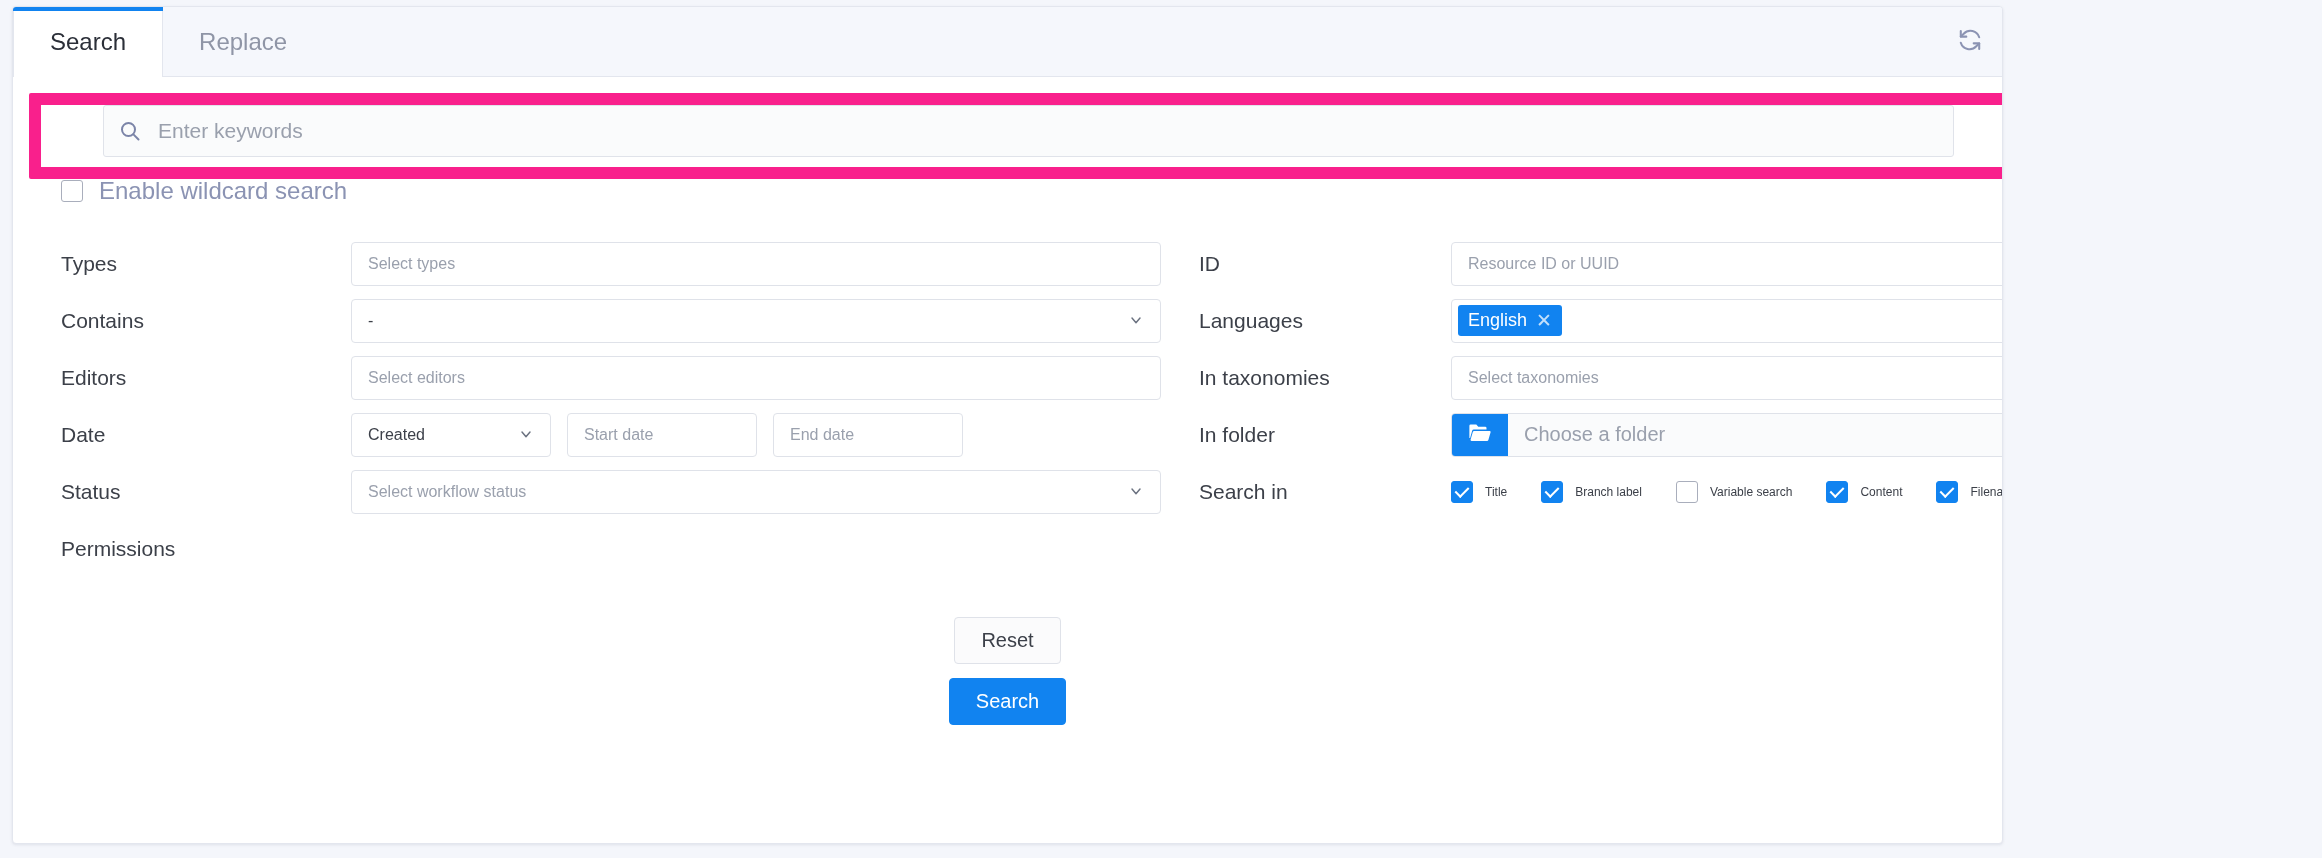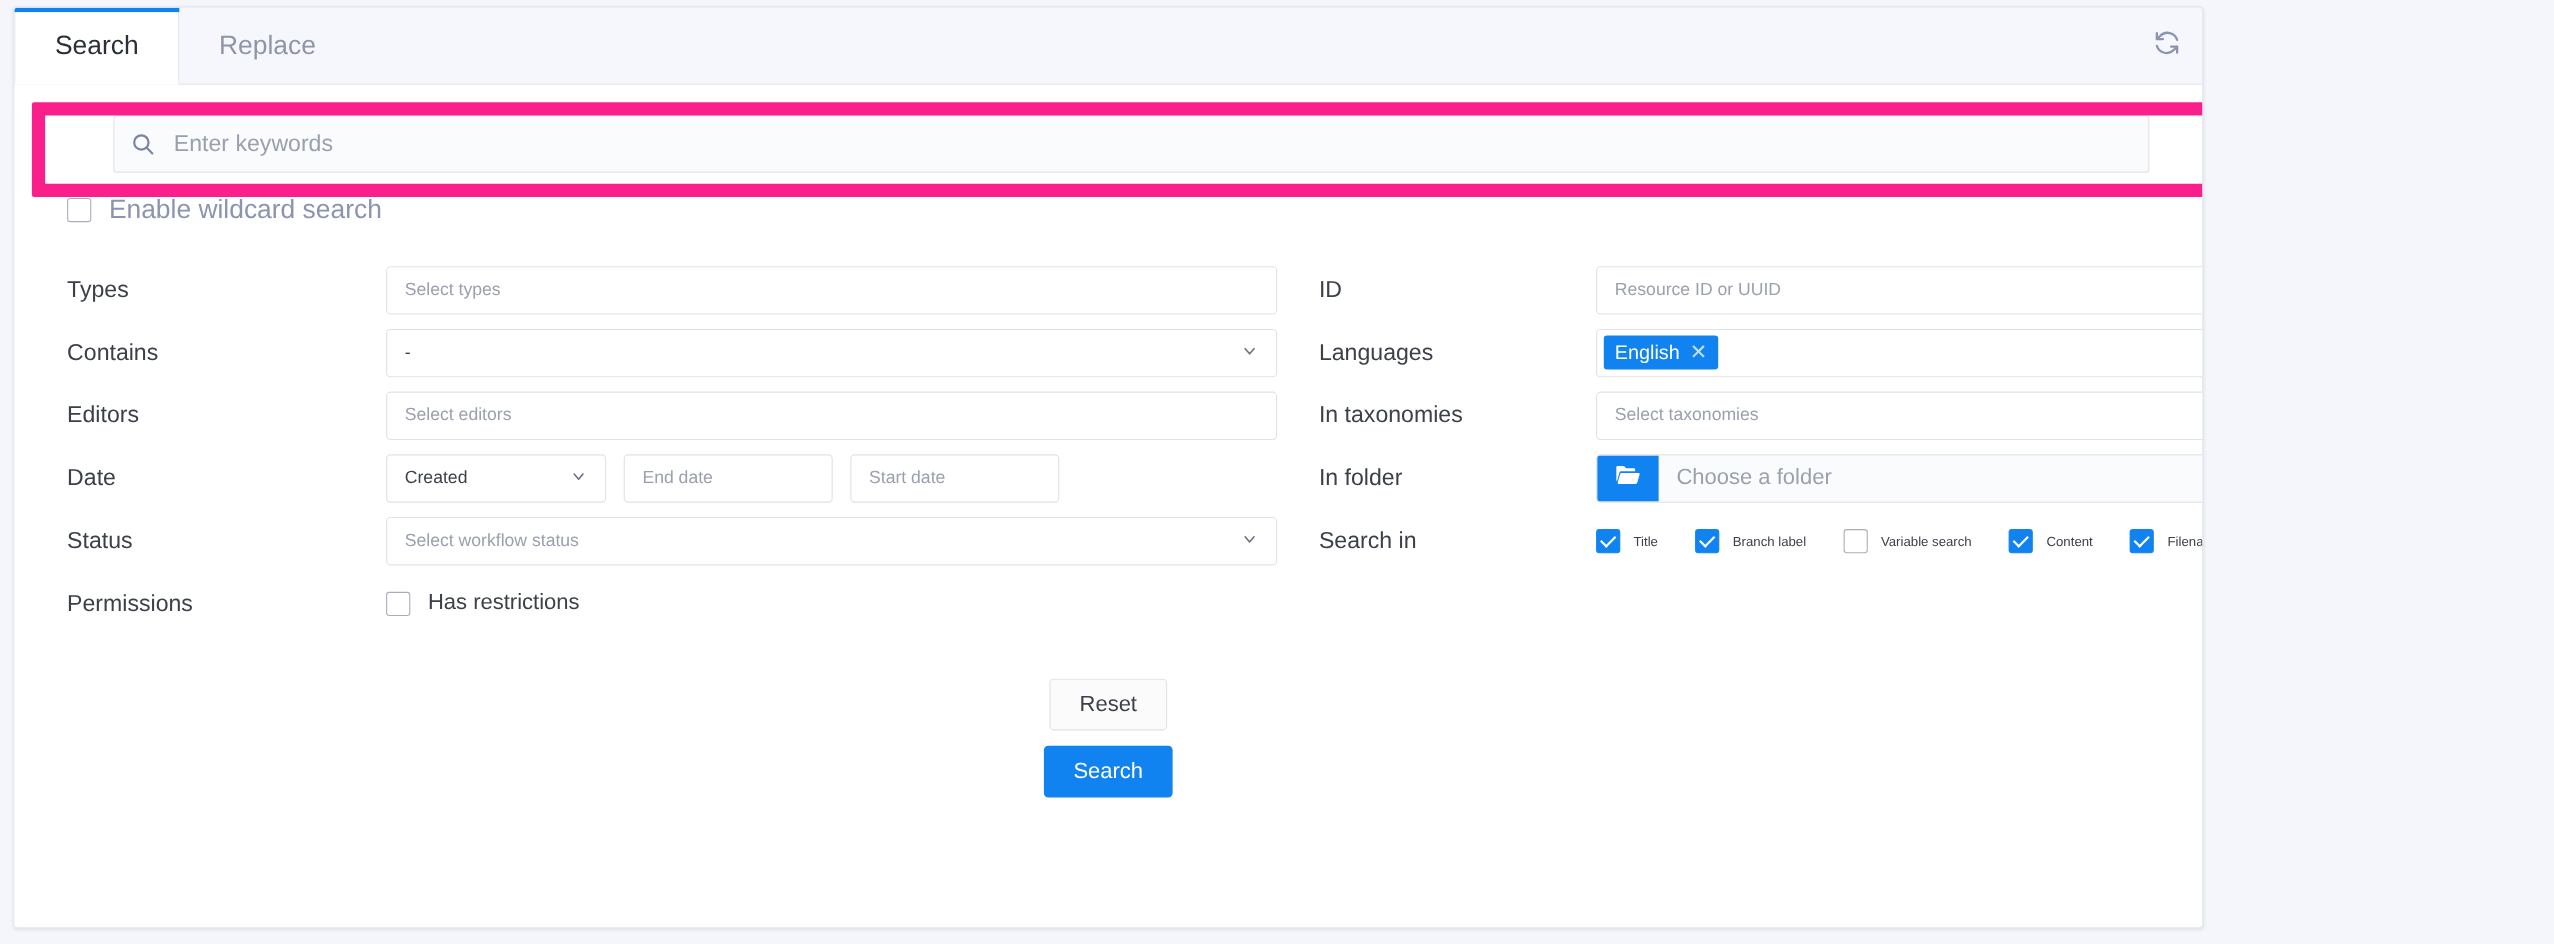--- a/index.html
+++ b/index.html
@@ -347,24 +347,24 @@
         <div class="date-group">
           <div class="field select dsel">
             <span>Created</span>
             <span class="chev">
               <svg width="16" height="16" viewBox="0 0 24 24" fill="none" stroke="currentColor" stroke-width="2.2" stroke-linecap="round" stroke-linejoin="round">
                   <polyline points="6,9 12,16 18,9"></polyline>
                 </svg>
             </span>
           </div>
           <div class="field dinput">
+            <span class="ph">Start date</span>
+          </div>
+          <div class="field dinput">
             <span class="ph">End date</span>
-          </div>
-          <div class="field dinput">
-            <span class="ph">Start date</span>
           </div>
         </div>
       </div>
       <div class="lbl row-pad" style="padding-left:38px">In folder</div>
       <div class="cell row-pad">
         <div class="folderbox">
           <div class="folder-btn">
             <span>
               <svg width="26" height="26" viewBox="0 0 24 24" fill="#ffffff">
                 <path d="M2.2 5.4A1.2 1.2 0 0 1 3.4 4.2h5.2l1.8 2h6.4a1.2 1.2 0 0 1 1.2 1.2v1.3H6.3a1.6 1.6 0 0 0-1.55 1.2L2.9 16.6a.7.7 0 0 1-.7-.1z"></path>
@@ -412,26 +412,20 @@
             <span class="ct">Content</span>
           </div>
           <div class="check-item">
             <span class="cb checked"></span>
             <span class="ct">Filename</span>
           </div>
         </div>
       </div>
 
       <div class="lbl row-pad">Permissions</div>
-      <div class="cell row-pad">
-        <div class="perm-row">
-          <span class="cb"></span>
-          <span class="pt">Has restrictions</span>
-        </div>
-      </div>
       <div class="lbl row-pad"></div>
       <div class="cell row-pad"></div>
 
     </div>
 
     <div class="footer">
       <button class="btn secondary">Reset</button>
       <button class="btn primary">Search</button>
     </div>
 

